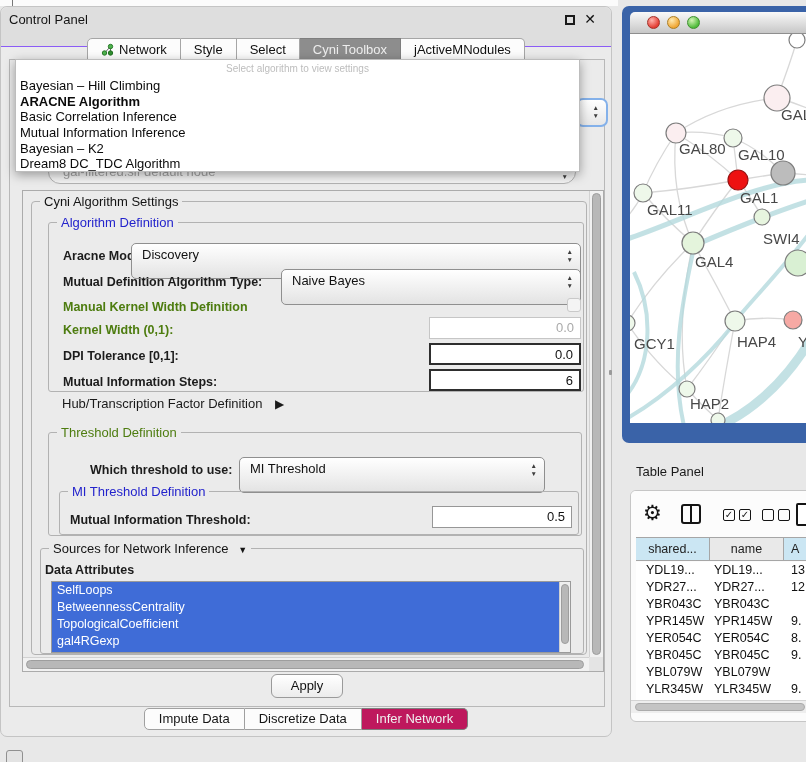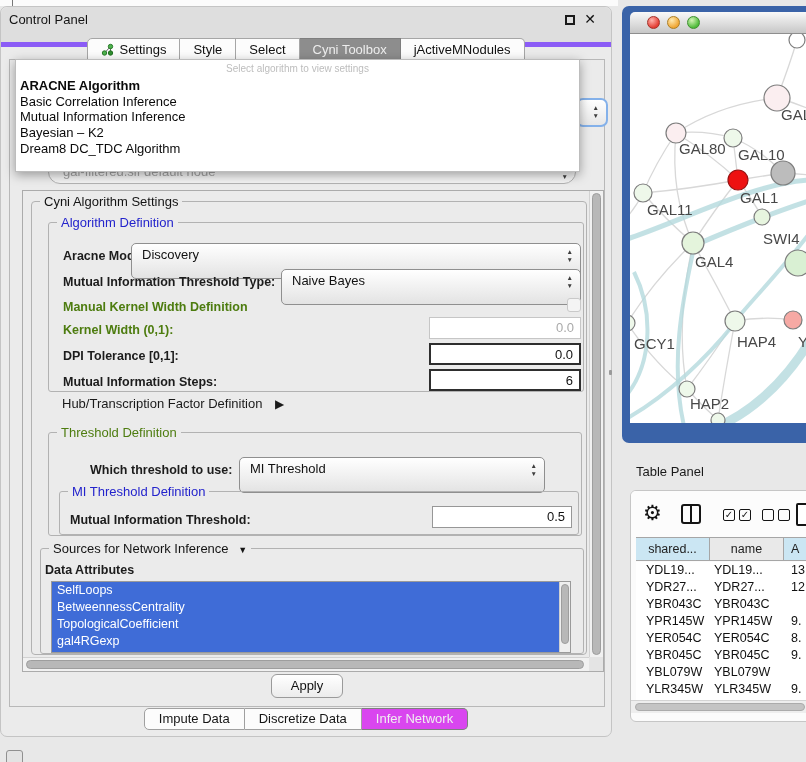--- a/index.html
+++ b/index.html
@@ -7,21 +7,21 @@
   #screen{position:relative;width:806px;height:762px;background:#e8e8e8;overflow:hidden;
           font-family:"Liberation Sans","DejaVu Sans",sans-serif;font-size:13px;color:#141414}
   .abs{position:absolute}
 
   
   #topstrip{left:0;top:0;width:618px;height:6px;background:#fbfbfb}
   #toptick{left:12px;top:0;width:1px;height:6px;background:#777}
 
   
   #cp{left:0;top:6px;width:612px;height:731px;background:#ebebeb;border:1px solid #c4c4c4;border-radius:7px}
-  #cp-titlebar{left:0;top:0;right:0;height:40px;background:#dedede;border-bottom:5px solid #8b5cf6;border-radius:7px 7px 0 0}
+  #cp-titlebar{left:0;top:0;right:0;height:40px;background:#dedede;border-bottom:1px solid #8b5cf6;border-radius:7px 7px 0 0}
   #cp-title{left:8px;top:5px;font-size:13px;color:#141414}
   #float-btn{right:36px;top:8px;width:10px;height:10px;border:2px solid #1a1a1a;background:transparent}
   #close-btn{right:15px;top:4px;font-size:14px;font-weight:bold;color:#111}
 
   #cp-tabs{top:29px;left:0;right:0;height:25px;display:flex;justify-content:center;align-items:flex-end}
   .tab{height:23px;display:flex;align-items:center;padding:0 13px;background:#fcfcfc;
        border:1px solid #a6a6a6;border-left:none;font-size:13px;color:#111;cursor:default}
   .tab.first{border-left:1px solid #a6a6a6;border-radius:5px 0 0 0}
   .tab.last{border-radius:0 5px 0 0}
   .tab.sel{background:#8d8d8d;border-color:#7e7e7e;color:#eeeeee}
@@ -72,21 +72,21 @@
   #attr-scroll{position:absolute;right:0;top:0;width:11px;height:100%;background:#efefef;border-left:1px solid #cfcfcf}
   #attr-thumb{position:absolute;left:1px;right:1px;top:2px;height:60px;background:#b8b8b8;border-radius:4px;border:1px solid #9e9e9e}
 
   #apply-btn{left:50%;transform:translateX(-50%);top:614px;width:72px;height:24px;border:1px solid #9a9a9a;border-radius:6px;
              background:linear-gradient(#ffffff,#ececec);text-align:center;line-height:22px;color:#111}
 
   #cp-bottom-tabs{left:0;right:0;top:701px;height:24px;display:flex;justify-content:center}
   .btab{height:22px;line-height:20px;padding:0 14px;background:#fcfcfc;border:1px solid #a0a0a0;border-left:none;font-size:13px;color:#151515}
   .btab.first{border-left:1px solid #a0a0a0;border-radius:5px 0 0 5px}
   .btab.last{border-radius:0 5px 5px 0}
-  .btab.sel{background:#d946ef;border-color:#7e7e7e;color:#f0f0f0}
+  .btab.sel{background:#be185d;border-color:#7e7e7e;color:#f0f0f0}
 
   
   #popup{left:15px;top:59px;width:565px;height:113px;background:#ffffff;border:1px solid #bdbdbd;
          box-shadow:0 3px 10px rgba(0,0,0,.35);z-index:50}
   #popup-header{text-align:center;color:#bdbdbd;font-size:10px;height:18px;line-height:18px}
   .popup-item{height:15.7px;line-height:15.7px;font-size:13px;color:#0a0a0a;padding-left:4px;white-space:nowrap}
   .popup-item.bold{font-weight:bold}
 
   #split-dot{left:609px;top:370px;width:3px;height:5px;background:#9a9a9a;border-radius:1px}
 
@@ -151,21 +151,21 @@
     <div class="abs" id="cp-tabs">
       <div class="tab first">
         <span class="ticon">
           <svg width="13" height="13">
               <path d="M3.5 10 L9.5 3.5 M9.5 10 L9.5 3.5" stroke="#666" stroke-width="1"></path>
           <circle cx="3.5" cy="10" r="2.2" fill="#4db34d" stroke="#2a7a2a"></circle>
               <circle cx="9.5" cy="3.5" r="2.2" fill="#4db34d" stroke="#2a7a2a"></circle>
               <circle cx="9.5" cy="10" r="2.2" fill="#2f8f2f" stroke="#1f6f1f"></circle>
             </svg>
         </span>
-        <span>Settings</span>
+        <span>Network</span>
       </div>
       <div class="tab">
           <span>Style</span>
         </div>
       <div class="tab">
           <span>Select</span>
         </div>
       <div class="tab sel">
           <span>Cyni Toolbox</span>
         </div>
@@ -191,21 +191,21 @@
 
           <div class="grp" id="grp-alg">
             <span class="glabel blue">Algorithm Definition</span>
 
             <span class="flabel" style="left:14px;top:26px">Aracne Mode:</span>
             <div class="combo" style="left:82px;top:20px;width:450px">
               <span>Discovery</span>
               <span class="arrows">▲<br>▼</span>
             </div>
 
-            <span class="flabel" style="left:14px;top:52px">Mutual Information Threshold Type:</span>
+            <span class="flabel" style="left:14px;top:52px">Mutual Definition Algorithm Type:</span>
             <div class="combo" style="left:232px;top:46px;width:300px">
               <span>Naive Bayes</span>
               <span class="arrows">▲<br>▼</span>
             </div>
 
             <span class="flabel dis" style="left:14px;top:77px">Manual Kernel Width Definition</span>
             <div class="cbx" style="left:518px;top:75px"></div>
 
             <span class="flabel dis" style="left:14px;top:100px">Kernel Width (0,1):</span>
             <div class="tf dis" style="left:380px;top:94px;width:152px">0.0</div>
@@ -274,20 +274,21 @@
     <div class="abs" id="cp-bottom-tabs">
       <div class="btab first"><span>Impute Data</span></div>
       <div class="btab"><span>Discretize Data</span></div>
       <div class="btab last sel"><span>Infer Network</span></div>
     </div>
   </div>
 
   <div class="abs" id="popup">
     <div id="popup-header">Select algorithm to view settings</div>
     <div id="popup-items">
+        <div class="popup-item">Bayesian – Hill Climbing</div>
         <div class="popup-item bold">ARACNE Algorithm</div>
         <div class="popup-item">Basic Correlation Inference</div>
         <div class="popup-item">Mutual Information Inference</div>
         <div class="popup-item">Bayesian – K2</div>
         <div class="popup-item">Dream8 DC_TDC Algorithm</div>
       </div>
   </div>
 
   <div class="abs" id="split-dot"></div>
 

